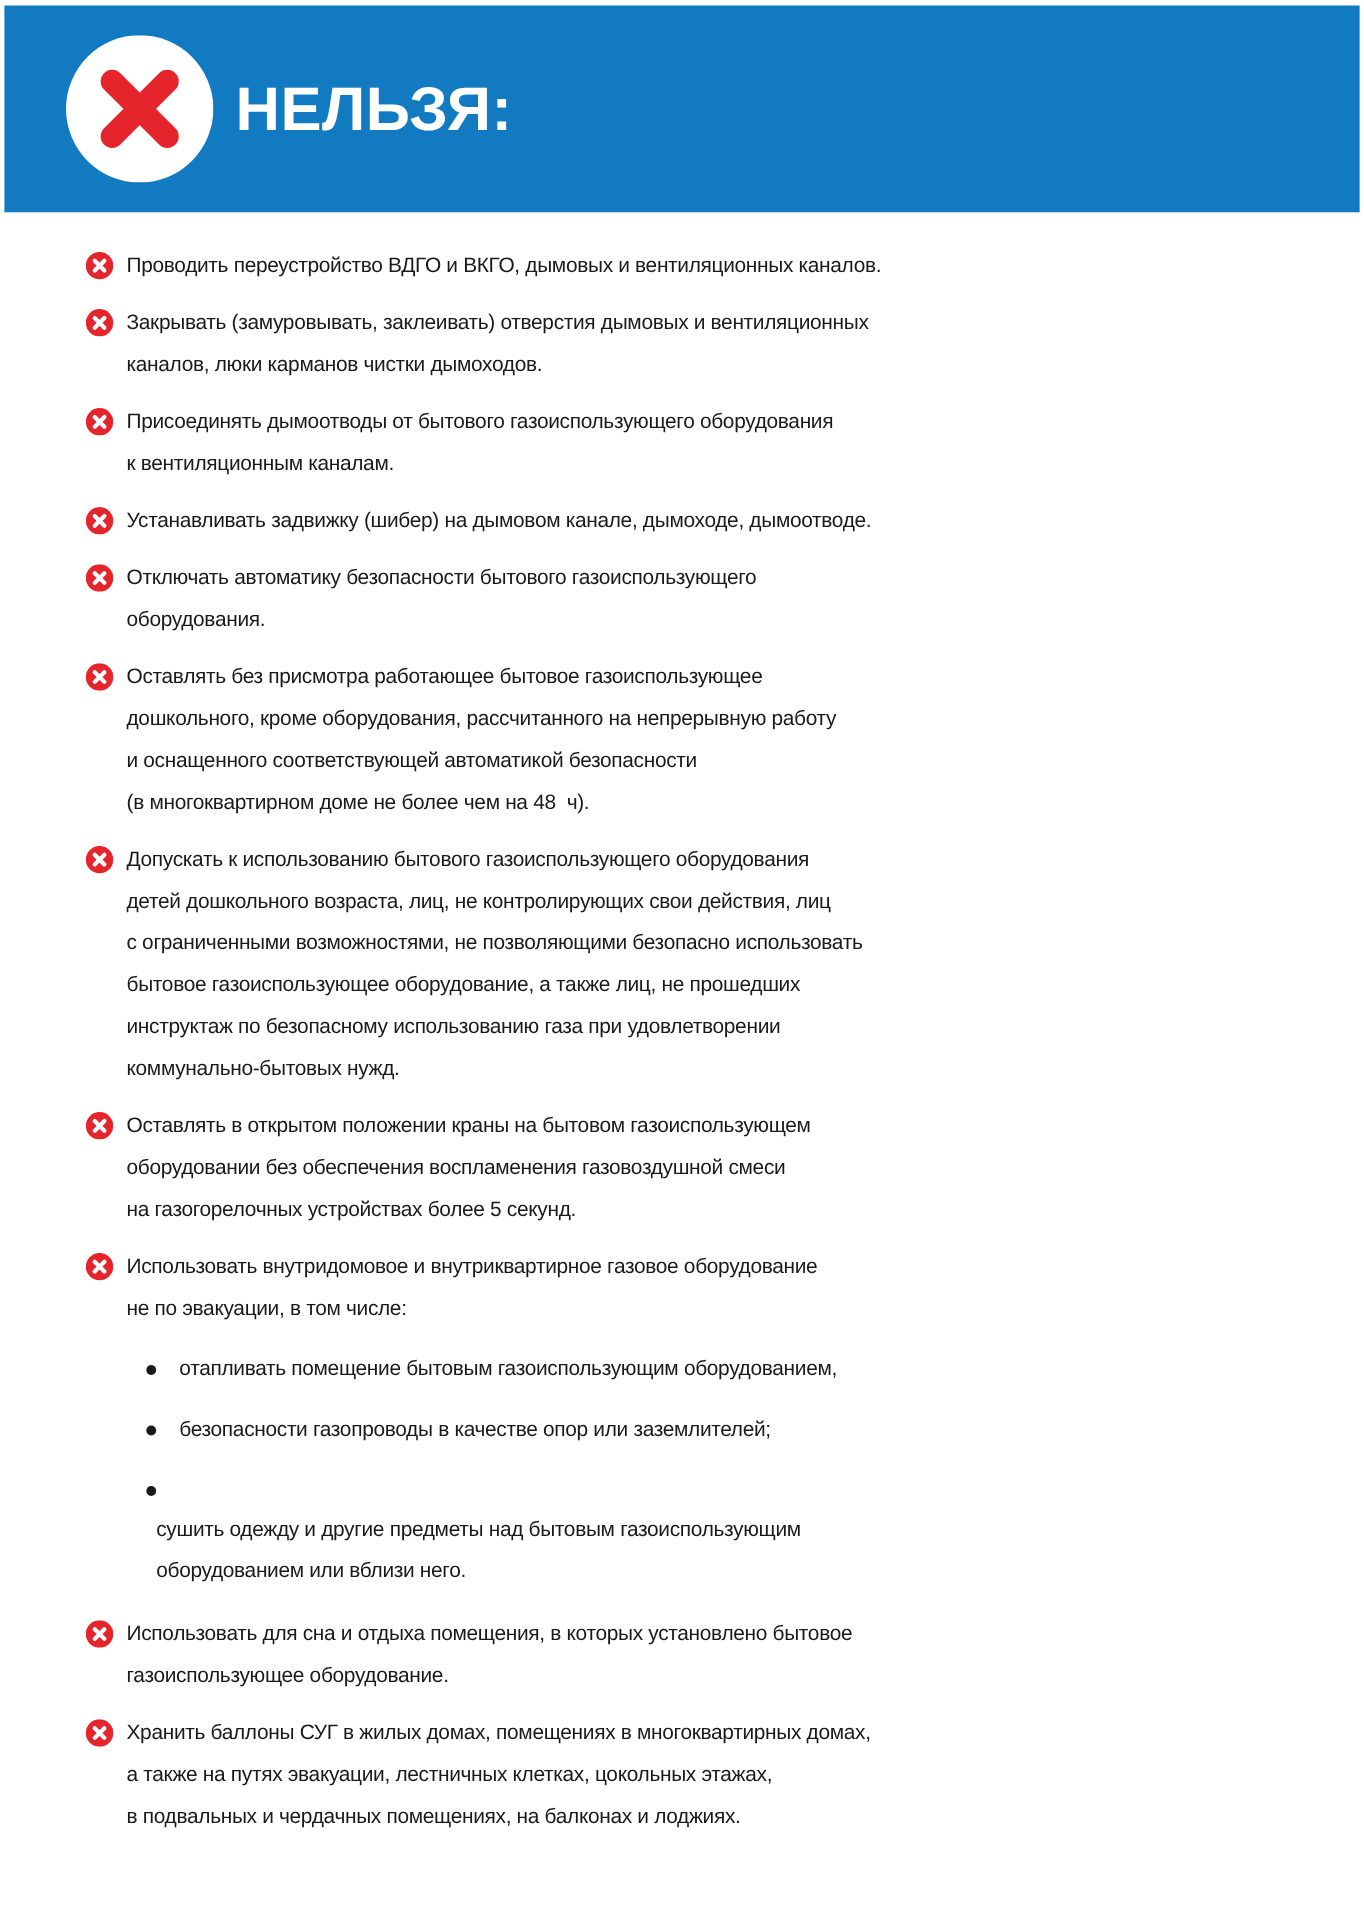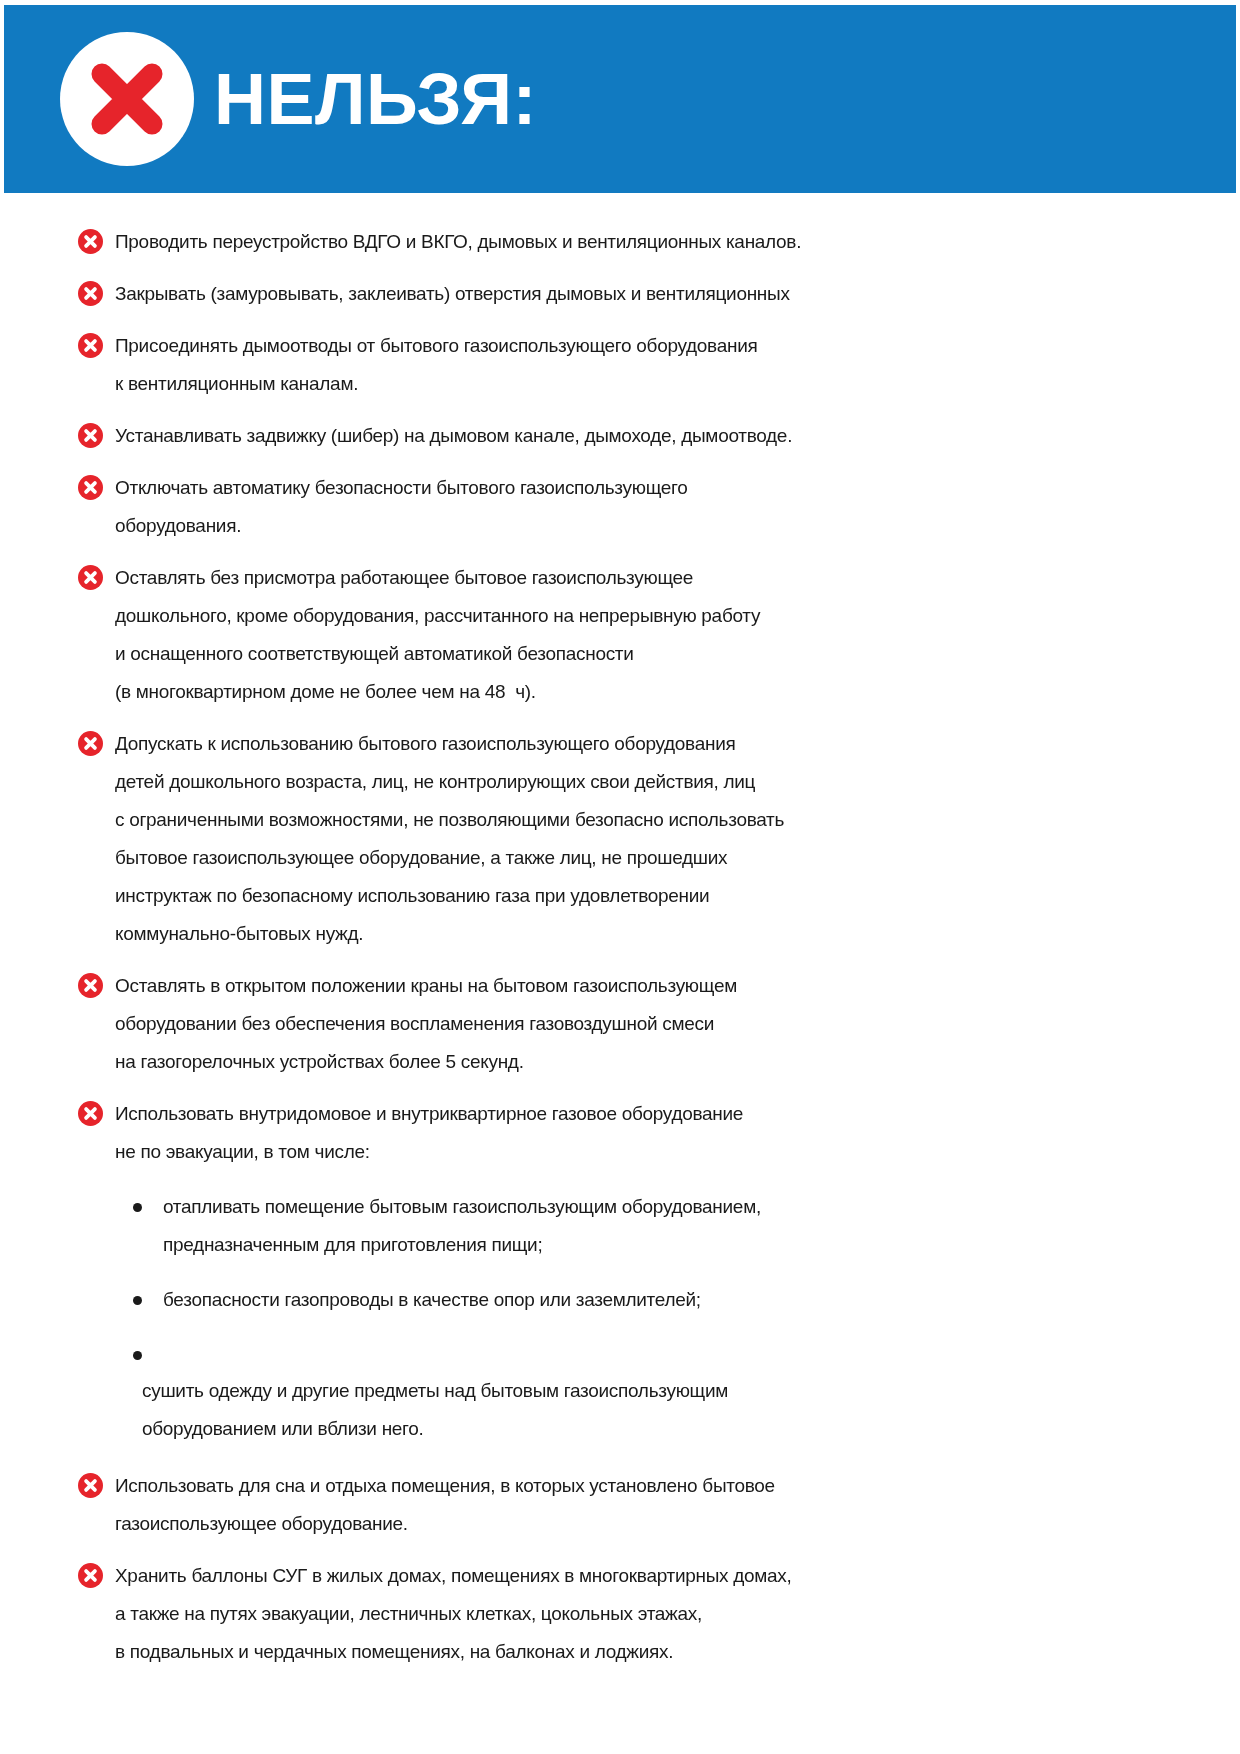--- a/index.html
+++ b/index.html
@@ -29,21 +29,21 @@
   }
   .header-icon{
     width:134px;height:134px;flex:0 0 auto;
     display:block;
   }
   .header-icon svg{display:block;width:134px;height:134px;}
   .header-icon .circle{fill:#fff;}
   .header-icon .cross{stroke:var(--red);stroke-width:21;stroke-linecap:round;fill:none;}
   .title{
     margin-left:20px;
-    font-size:72px;
+    font-size:56px;
     font-weight:800;
     letter-spacing:0.5px;
     color:#fff;
     line-height:1;
   }
   .list{
     padding:30px 30px 0 78px;
   }
   .item{
     display:flex;
@@ -106,20 +106,21 @@
       </div>
       <div class="item">
         <span class="xbullet">
           <svg viewBox="0 0 25 25" aria-hidden="true">
             <circle class="bcircle" cx="12.5" cy="12.5" r="12.5"></circle>
             <path class="bcross" d="M8.1 8.1 L16.9 16.9 M16.9 8.1 L8.1 16.9"></path>
           </svg>
         </span>
         <div class="item-text">
           <div class="line">Закрывать (замуровывать, заклеивать) отверстия дымовых и вентиляционных</div>
+          <div class="line">каналов, люки карманов чистки дымоходов.</div>
         </div>
       </div>
       <div class="item">
         <span class="xbullet">
           <svg viewBox="0 0 25 25" aria-hidden="true">
             <circle class="bcircle" cx="12.5" cy="12.5" r="12.5"></circle>
             <path class="bcross" d="M8.1 8.1 L16.9 16.9 M16.9 8.1 L8.1 16.9"></path>
           </svg>
         </span>
         <div class="item-text">
@@ -201,21 +202,20 @@
           </svg>
         </span>
         <div class="item-text">
           <div class="line">Использовать внутридомовое и внутриквартирное газовое оборудование</div>
           <div class="line">не по эвакуации, в том числе:</div>
           <div class="sublist">
             <div class="subitem">
               <span class="dot"></span>
               <div class="sub-text">
                 <div class="line">отапливать помещение бытовым газоиспользующим оборудованием,</div>
-                <div class="line">предназначенным для приготовления пищи;</div>
               </div>
             </div>
             <div class="subitem">
               <span class="dot"></span>
               <div class="sub-text">
                 <div class="line">безопасности газопроводы в качестве опор или заземлителей;</div>
               </div>
             </div>
             <div class="subitem">
               <span class="dot"></span>

